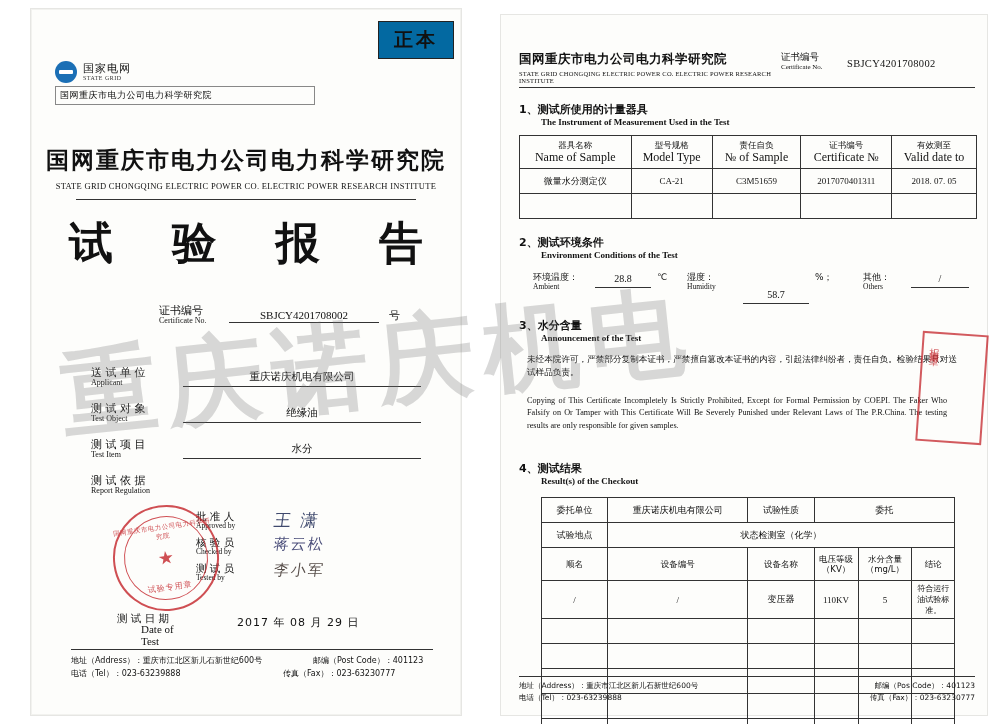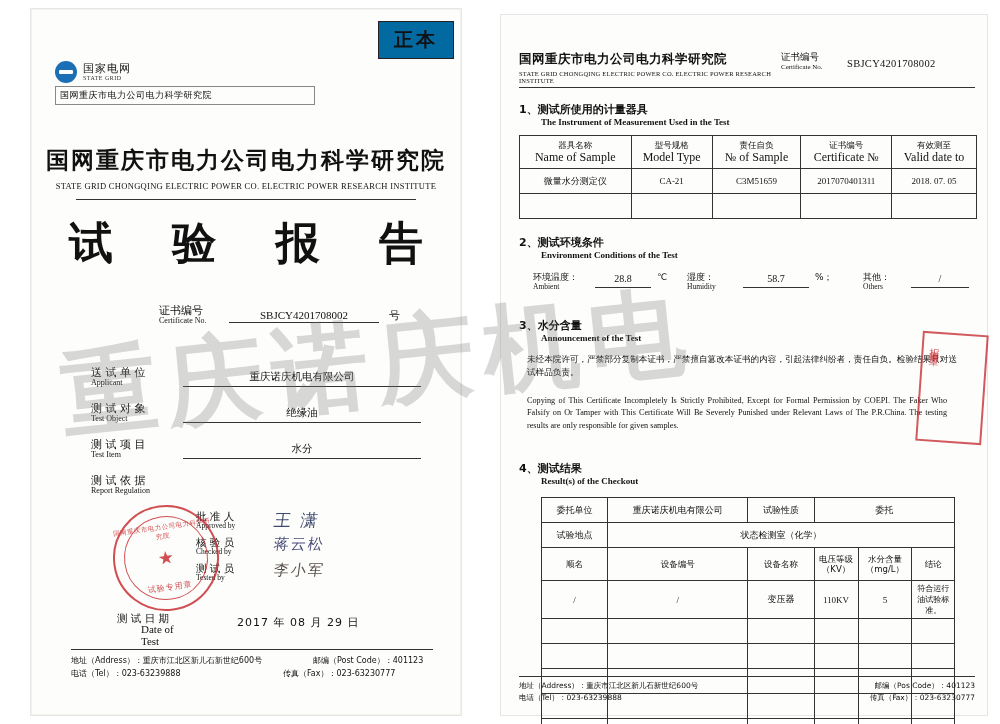--- a/index.html
+++ b/index.html
@@ -397,21 +397,21 @@
         <div class="lb cn" style="left:14px;top:0;">
           <span>环境温度：</span>
           <span class="en">Ambient</span>
         </div>
         <div class="ul en" style="left:76px;top:0;width:56px;">28.8</div>
         <div class="lb cn" style="left:138px;top:0;">℃</div>
         <div class="lb cn" style="left:168px;top:0;">
           <span>湿度：</span>
           <span class="en">Humidity</span>
         </div>
-        <div class="ul en" style="left:224px;top:0;width:66px;">58.7</div>
+        <div class="ul en" style="left:224px;top:16px;width:66px;">58.7</div>
         <div class="lb cn" style="left:296px;top:0;">%；</div>
         <div class="lb cn" style="left:344px;top:0;">
           <span>其他：</span>
           <span class="en">Others</span>
         </div>
         <div class="ul en" style="left:392px;top:0;width:58px;">/</div>
       </div>
     </div>
 
     <div class="sec" style="top:300px;">

